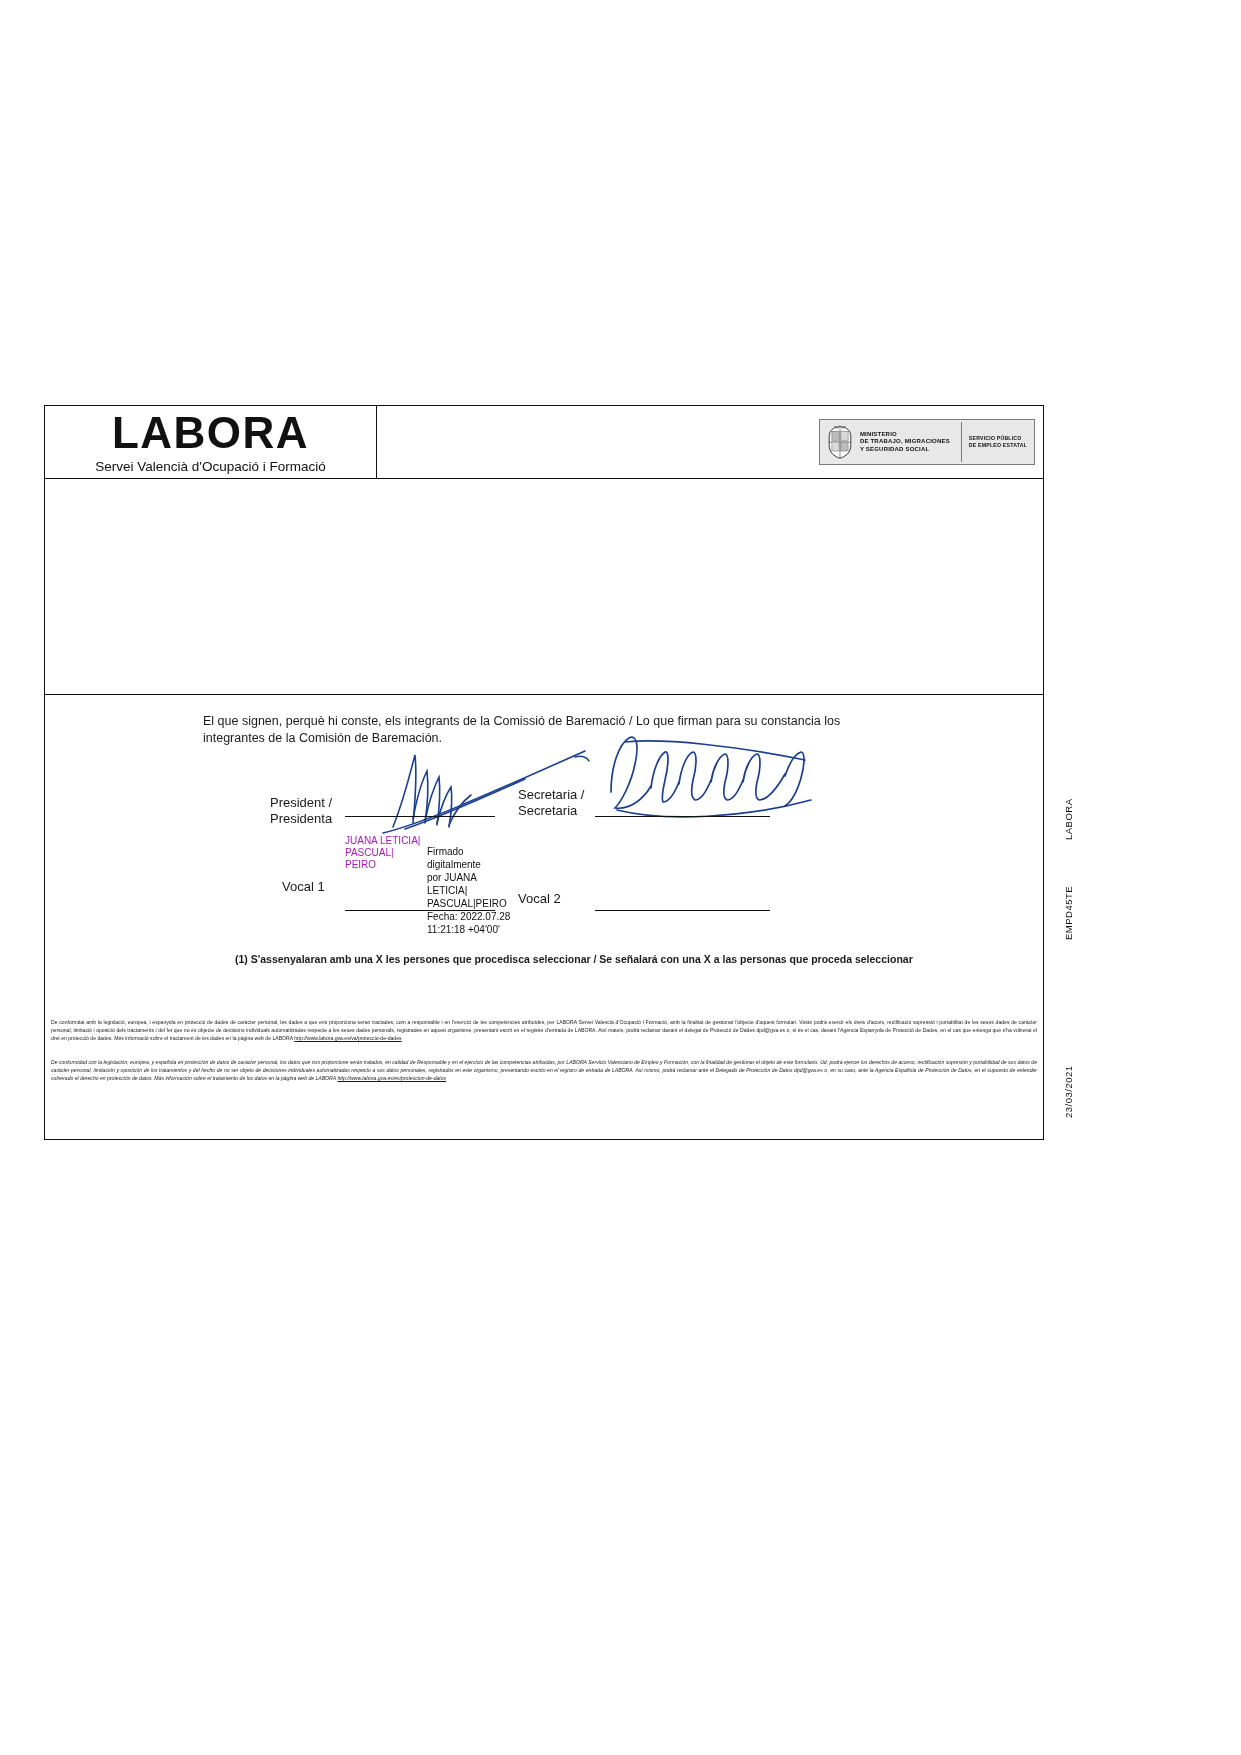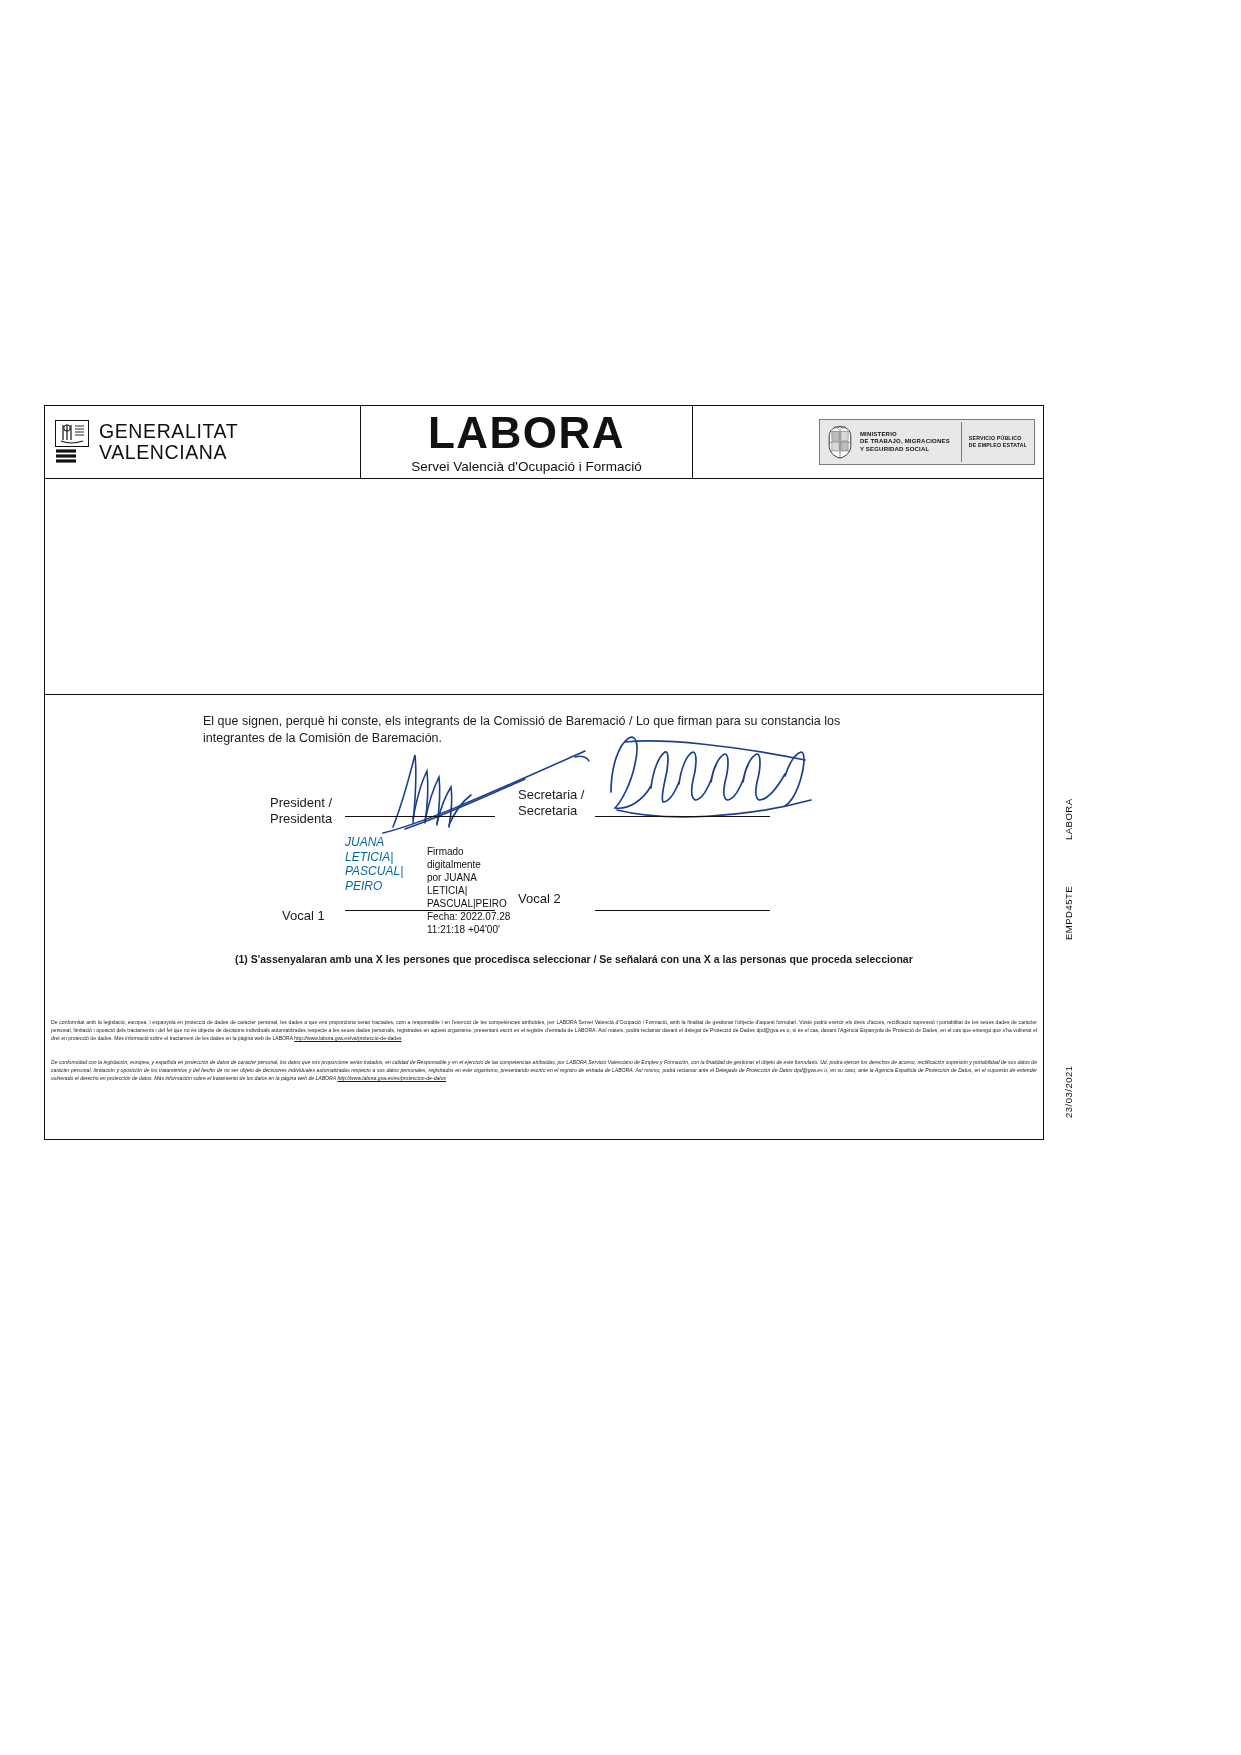--- a/index.html
+++ b/index.html
@@ -157,21 +157,21 @@
     line-height: 1.35;
   }
 
   .sig-row {
     position: absolute;
     font-size: 13px;
     line-height: 1.25;
   }
   .role-pres { left: 225px; top: 92px; margin-top: 8px; }
   .role-sec  { left: 473px; top: 92px; }
-  .role-v1   { left: 237px; top: 213px; }
+  .role-v1   { left: 237px; top: 184px; }
   .role-v2   { left: 473px; top: 196px; }
 
   .sig-line {
     position: absolute;
     height: 1px;
     background: #111;
   }
   .line-pres { left: 300px; top: 121px; width: 150px; }
   .line-sec  { left: 550px; top: 121px; width: 175px; }
   .line-v1   { left: 300px; top: 215px; width: 150px; }
@@ -180,25 +180,24 @@
   
   .dsig {
     position: absolute;
     left: 300px;
     top: 140px;
     width: 175px;
     height: 72px;
     display: flex;
   }
   .dsig-name {
-    font-size: 12px;
+    font-size: 10px;
     line-height: 1.22;
-    color: #0369a1;
+    color: #a21caf;
     width: 82px;
-    font-style: italic;
   }
   .dsig-meta {
     font-size: 10px;
     line-height: 1.3;
     color: #111;
     padding-top: 10px;
     width: 92px;
   }
 
   .foot-note {
@@ -246,38 +245,20 @@
   #vs-date   { left: 1063px; top: 1118px; }
 </style>
 </head>
 <body>
 
 <div id="page">
   <div id="doc">
 
     <div class="header">
 
-      <div class="hdr-cell hdr-gva">
-        <svg class="gva-logo" viewBox="0 0 34 44">
-          <rect x="0.5" y="0.5" width="33" height="26" fill="none" stroke="#111" stroke-width="1"></rect>
-          <path d="M8 5 L8 20 M12 5 L12 20 M16 5 L16 20" stroke="#111" stroke-width="1.2" fill="none"></path>
-          <path d="M6 21 q10 4 22 0" stroke="#111" stroke-width="1.2" fill="none"></path>
-          <circle cx="12" cy="8" r="3.2" fill="none" stroke="#111" stroke-width="1"></circle>
-          <path d="M20 6 l9 0 M20 9 l9 0 M20 12 l9 0 M20 15 l9 0" stroke="#111" stroke-width="0.9"></path>
-          <g stroke="#111" stroke-width="3.2">
-            <line x1="1" y1="31" x2="21" y2="31"></line>
-            <line x1="1" y1="36" x2="21" y2="36"></line>
-            <line x1="1" y1="41" x2="21" y2="41"></line>
-          </g>
-        </svg>
-        <div class="gva-text">
-          <div>GENERALITAT</div>
-          <div>VALENCIANA</div>
-        </div>
-      </div>
 
       <div class="hdr-cell hdr-labora">
         <div class="labora-word">LABORA</div>
         <div class="labora-sub">Servei Valencià d'Ocupació i Formació</div>
       </div>
 
       <div class="hdr-cell hdr-min">
         <div class="min-box">
           <div class="min-shield">
             <svg viewBox="0 0 40 40" width="36" height="36">

